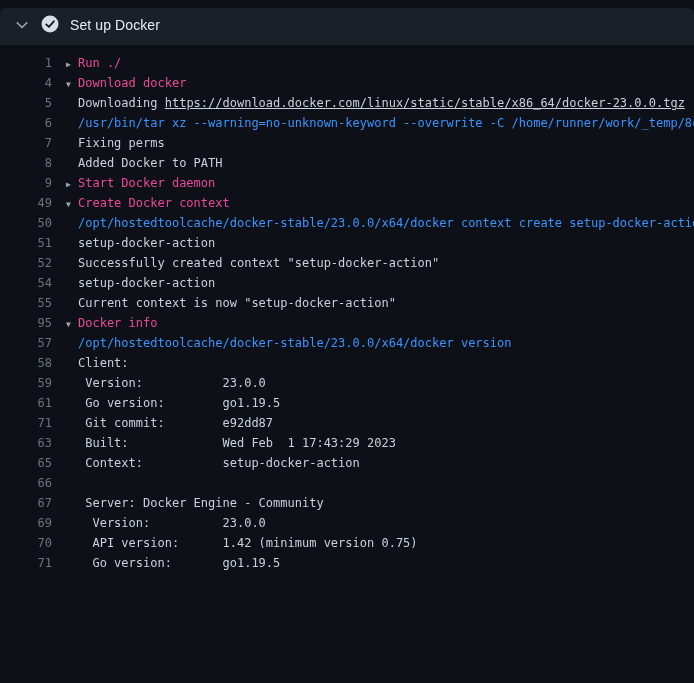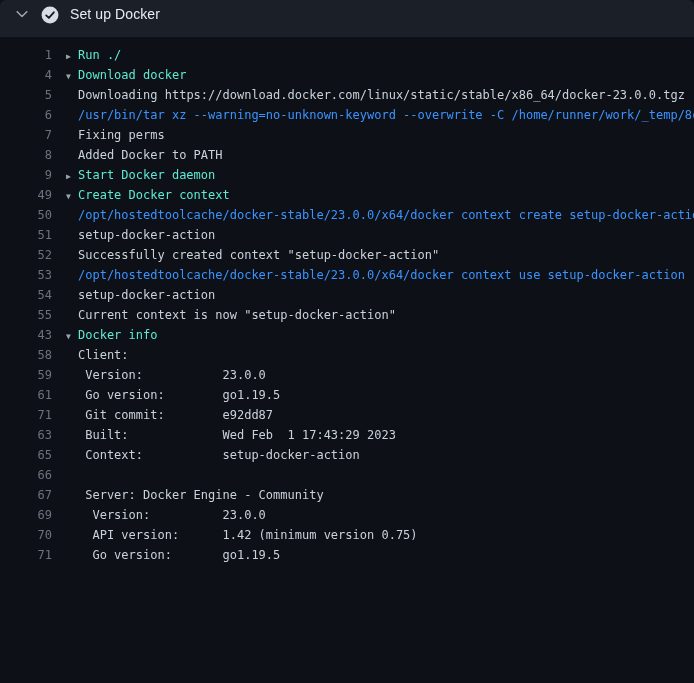--- a/index.html
+++ b/index.html
@@ -2,25 +2,26 @@
 <html style="--accent-blue: #3b93ff; --text: #c9d1d9; --line-number: #6b7380; --header-bg: #1b2028; --log-bg: #0d1117;"><head>
 <meta charset="utf-8">
 <style>
   * { margin:0; padding:0; box-sizing:border-box; }
   html, body { width:694px; height:683px; overflow:hidden; }
   body {
     background: var(--log-bg, #0d1117);
     font-family: "DejaVu Sans Mono", "Liberation Mono", monospace;
   }
   .step-header {
+    margin-top:8px;
     height:37px;
     background: var(--header-bg, #1b2028);
     display:flex;
-    align-items:flex-start;
-    padding:6px 14px;
+    align-items:flex-end;
+    padding:12px 14px;
     gap:11px;
     border-radius:6px 6px 0 0;
     cursor:pointer;
   }
   .chev, .status { display:flex; align-items:center; flex:none; }
   .title {
     color:#e6edf3;
     font-family:"Liberation Sans", sans-serif;
     font-size:14px;
     font-weight:400;
@@ -49,23 +50,23 @@
     white-space:pre;
   }
   .content.indent { padding-left:12px; }
   .arrow {
     display:inline-block;
     width:12px;
     font-size:8px;
     color:#9aa4ad;
     cursor:pointer;
   }
-  .group-title { color:#5eead4; cursor:pointer; }
+  .group-title { color:#ec4899; cursor:pointer; }
   .cmd { color: var(--accent-blue, #3b93ff); }
-  .log-link { color:inherit; cursor:pointer; }
+  .log-link { color:inherit; text-decoration:underline; cursor:pointer; }
 </style>
 </head>
 <body>
 
 <div class="step-header">
   <span class="chev">
     <svg width="16" height="16" viewBox="0 0 16 16">
       <path d="M3.2 5.7 L8 10.5 L12.8 5.7" fill="none" stroke="#9aa4ad" stroke-width="1.6" stroke-linecap="round" stroke-linejoin="round"></path>
     </svg>
   </span>
@@ -83,24 +84,24 @@
     <div class="line"><span class="num">4</span><span class="content"><span class="arrow">▼</span><span class="group-title">Download docker</span></span></div>
     <div class="line"><span class="num">5</span><span class="content indent"><span>Downloading </span><a class="log-link">https://download.docker.com/linux/static/stable/x86_64/docker-23.0.0.tgz</a></span></div>
     <div class="line"><span class="num">6</span><span class="content indent cmd">/usr/bin/tar xz --warning=no-unknown-keyword --overwrite -C /home/runner/work/_temp/8c9</span></div>
     <div class="line"><span class="num">7</span><span class="content indent">Fixing perms</span></div>
     <div class="line"><span class="num">8</span><span class="content indent">Added Docker to PATH</span></div>
     <div class="line"><span class="num">9</span><span class="content"><span class="arrow">▶</span><span class="group-title">Start Docker daemon</span></span></div>
     <div class="line"><span class="num">49</span><span class="content"><span class="arrow">▼</span><span class="group-title">Create Docker context</span></span></div>
     <div class="line"><span class="num">50</span><span class="content indent cmd">/opt/hostedtoolcache/docker-stable/23.0.0/x64/docker context create setup-docker-action</span></div>
     <div class="line"><span class="num">51</span><span class="content indent">setup-docker-action</span></div>
     <div class="line"><span class="num">52</span><span class="content indent">Successfully created context "setup-docker-action"</span></div>
-    <div class="line"><span class="num">53</span><span class="content indent cmd">/opt/hostedtoolcache/docker-stable/23.0.0/x64/docker context use setup-docker-action</span></div>
     <div class="line"><span class="num">54</span><span class="content indent">setup-docker-action</span></div>
     <div class="line"><span class="num">55</span><span class="content indent">Current context is now "setup-docker-action"</span></div>
-    <div class="line"><span class="num">43</span><span class="content"><span class="arrow">▼</span><span class="group-title">Docker info</span></span></div>
+    <div class="line"><span class="num">95</span><span class="content"><span class="arrow">▼</span><span class="group-title">Docker info</span></span></div>
+    <div class="line"><span class="num">57</span><span class="content indent cmd">/opt/hostedtoolcache/docker-stable/23.0.0/x64/docker version</span></div>
     <div class="line"><span class="num">58</span><span class="content indent">Client:</span></div>
     <div class="line"><span class="num">59</span><span class="content indent"> Version:           23.0.0</span></div>
     <div class="line"><span class="num">61</span><span class="content indent"> Go version:        go1.19.5</span></div>
     <div class="line"><span class="num">71</span><span class="content indent"> Git commit:        e92dd87</span></div>
     <div class="line"><span class="num">63</span><span class="content indent"> Built:             Wed Feb  1 17:43:29 2023</span></div>
     <div class="line"><span class="num">65</span><span class="content indent"> Context:           setup-docker-action</span></div>
     <div class="line"><span class="num">66</span><span class="content indent"></span></div>
     <div class="line"><span class="num">67</span><span class="content indent"> Server: Docker Engine - Community</span></div>
     <div class="line"><span class="num">69</span><span class="content indent">  Version:          23.0.0</span></div>
     <div class="line"><span class="num">70</span><span class="content indent">  API version:      1.42 (minimum version 0.75)</span></div>

